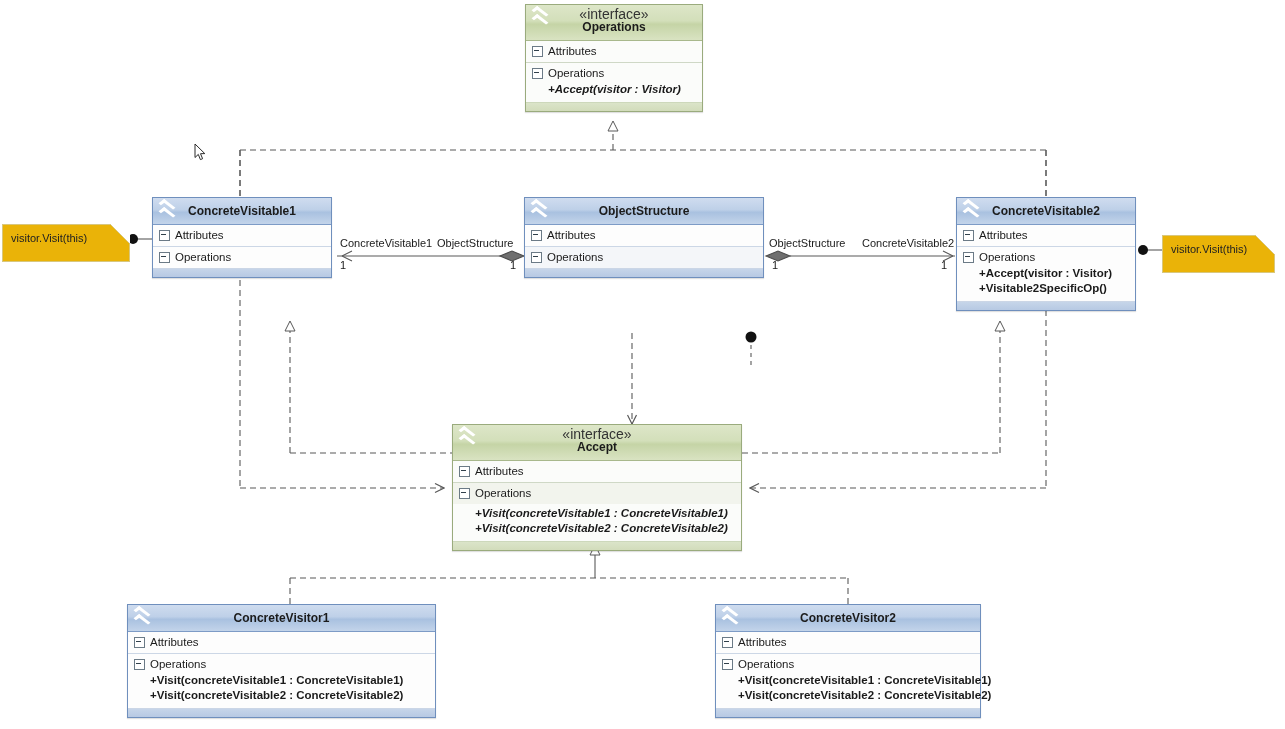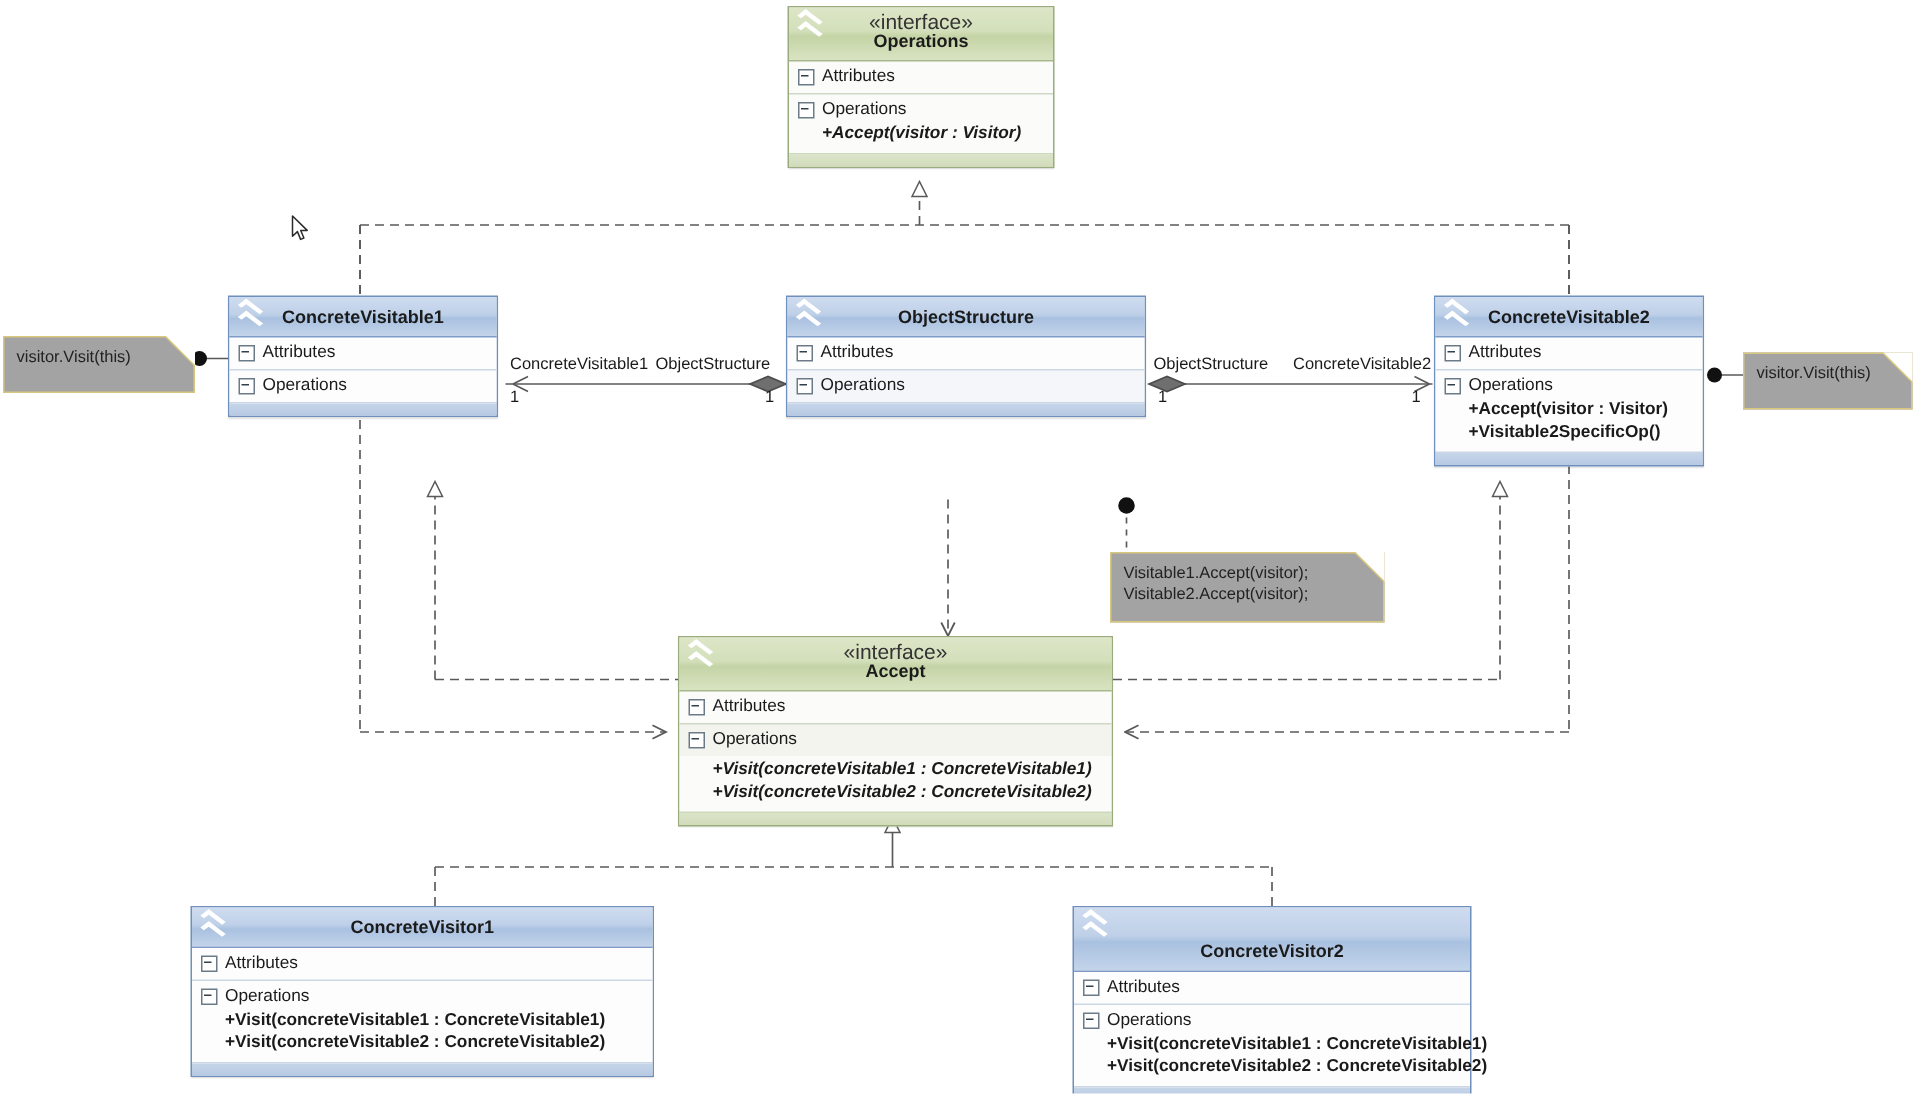--- a/index.html
+++ b/index.html
@@ -42,21 +42,21 @@
   .boxglyph{display:inline-block;width:9px;height:9px;border:1px solid #6b7a86;
             background:#ffffff;position:relative;margin-right:5px;flex:0 0 auto;}
   .boxglyph:before{content:"";position:absolute;left:1px;top:3px;width:5px;height:1px;background:#31404b;}
   .mlist{padding:1px 0 2px 16px;font-weight:bold;}
   .mrow{line-height:15px;font-size:11.5px;white-space:nowrap;}
   .ital .mrow,.mrow.ital{font-style:italic;}
   .foot{height:8px;background:linear-gradient(to bottom,#c6d5e9,#b7c9e3);border-top:1px solid #cbd6e6;}
   .iface .foot{background:linear-gradient(to bottom,#dbe4c9,#d2dcbb);border-top:1px solid #cdd8bb;}
 
   
-  .note{position:absolute;box-sizing:border-box;background:#a3a3a3;border:1px solid #d8c77e;
+  .note{position:absolute;box-sizing:border-box;background:#eab308;border:1px solid #d8c77e;
         font-size:11px;color:#222;padding:6px 8px;line-height:14px;}
   .note .folddiag{position:absolute;right:-1px;top:-1px;width:28px;height:28px;}
 
   
   .elabel{position:absolute;font-size:11px;color:#1a1a1a;white-space:nowrap;}
   .mult{position:absolute;font-size:11px;color:#1a1a1a;}
 
   .cursor{position:absolute;width:12px;height:19px;}
 </style>
 </head>
@@ -271,21 +271,21 @@
       </div>
       <div class="mlist">
         <div class="mrow">+Visit(concreteVisitable1 : ConcreteVisitable1)</div>
         <div class="mrow">+Visit(concreteVisitable2 : ConcreteVisitable2)</div>
       </div>
     </div>
     <div class="foot"></div>
   </div>
 
   <div class="uml" style="left:715px;top:604px;width:266px;">
-    <div class="hdr" style="padding-top:22px;">
+    <div class="hdr" style="padding-top:6px;">
       <div class="chev">
           <span></span>
           <i></i>
         </div>
       <div class="cname">ConcreteVisitor2</div>
     </div>
     <div class="sect">
       <div class="srow">
         <span class="boxglyph"></span>
         <span>Attributes</span>
@@ -319,30 +319,20 @@
   <div class="note" style="left:1162px;top:235px;width:113px;height:38px;">
     <div class="folddiag">
       <svg width="28" height="28" viewBox="0 0 28 28" xmlns="http://www.w3.org/2000/svg">
         <path d="M7,-1 L29,-1 L29,21 Z" fill="#ffffff"></path>
         <path d="M7,-1 L29,21" stroke="#d8c77e" stroke-width="1" fill="none"></path>
       </svg>
     </div>
     <div>visitor.Visit(this)</div>
   </div>
 
-  <div class="note" style="left:740px;top:368px;width:183px;height:47px;">
-    <div class="folddiag">
-      <svg width="28" height="28" viewBox="0 0 28 28" xmlns="http://www.w3.org/2000/svg">
-        <path d="M7,-1 L29,-1 L29,21 Z" fill="#ffffff"></path>
-        <path d="M7,-1 L29,21" stroke="#d8c77e" stroke-width="1" fill="none"></path>
-      </svg>
-    </div>
-    <div>Visitable1.Accept(visitor);</div>
-    <div>Visitable2.Accept(visitor);</div>
-  </div>
 
   <div class="elabel" style="left:340px;top:237px;">ConcreteVisitable1</div>
   <div class="elabel" style="left:437px;top:237px;">ObjectStructure</div>
   <div class="mult" style="left:340px;top:259px;">1</div>
   <div class="mult" style="left:510px;top:259px;">1</div>
 
   <div class="elabel" style="left:769px;top:237px;">ObjectStructure</div>
   <div class="elabel" style="left:862px;top:237px;">ConcreteVisitable2</div>
   <div class="mult" style="left:772px;top:259px;">1</div>
   <div class="mult" style="left:941px;top:259px;">1</div>

